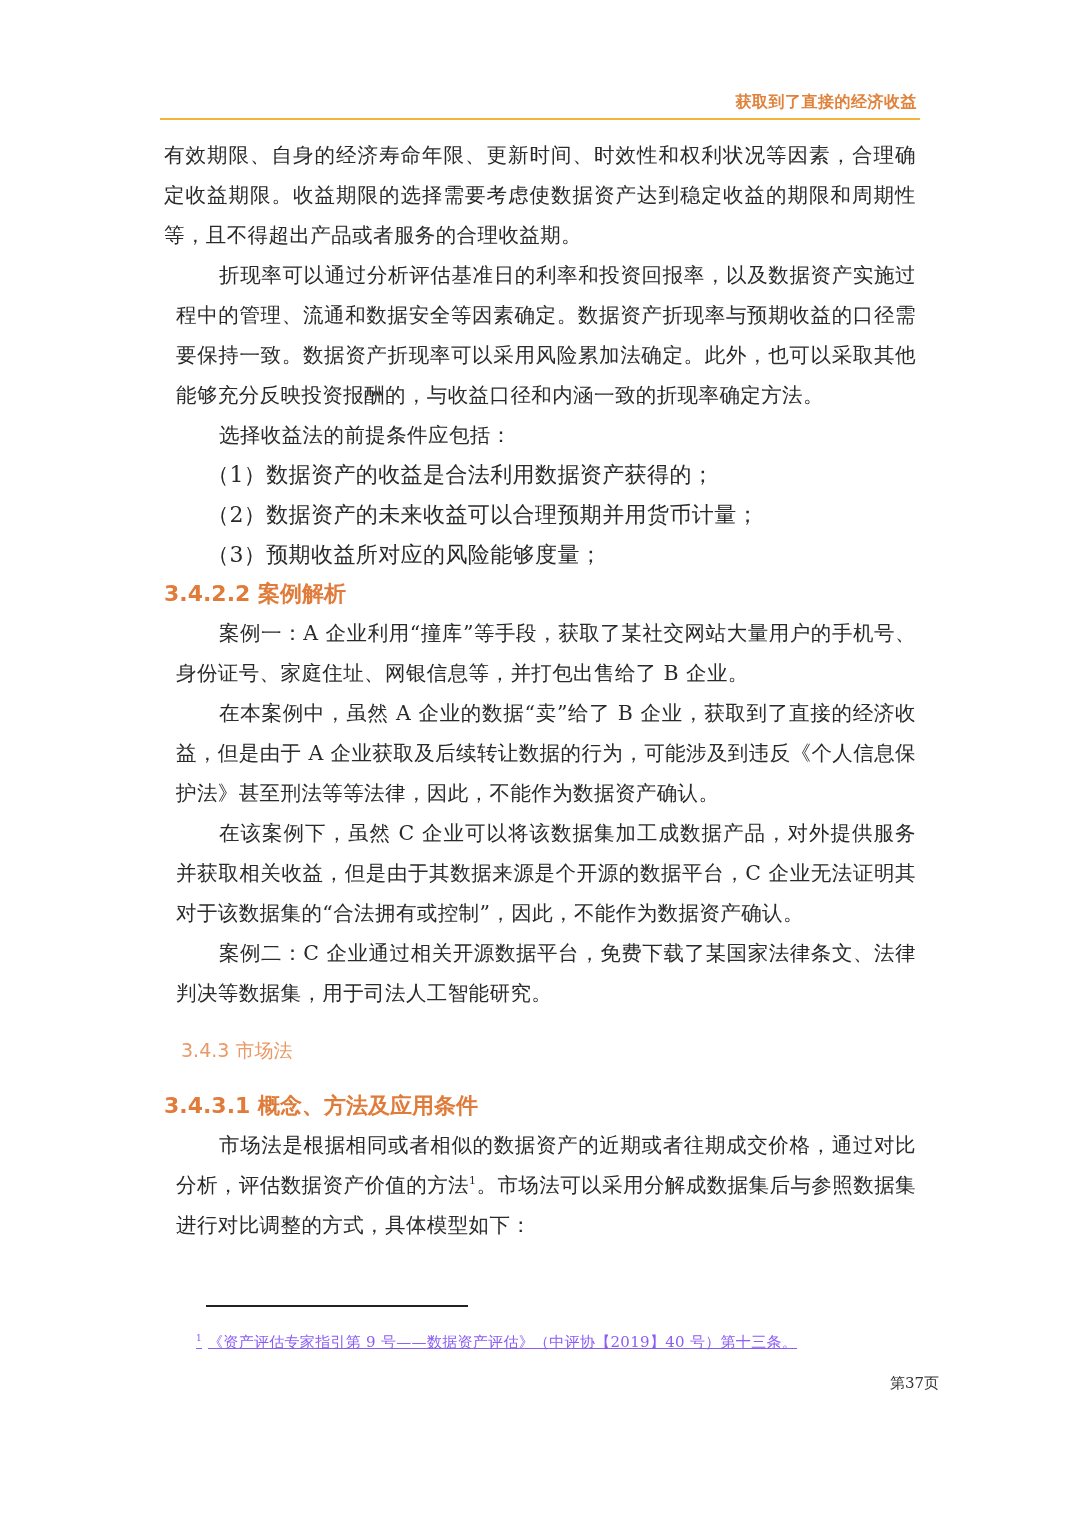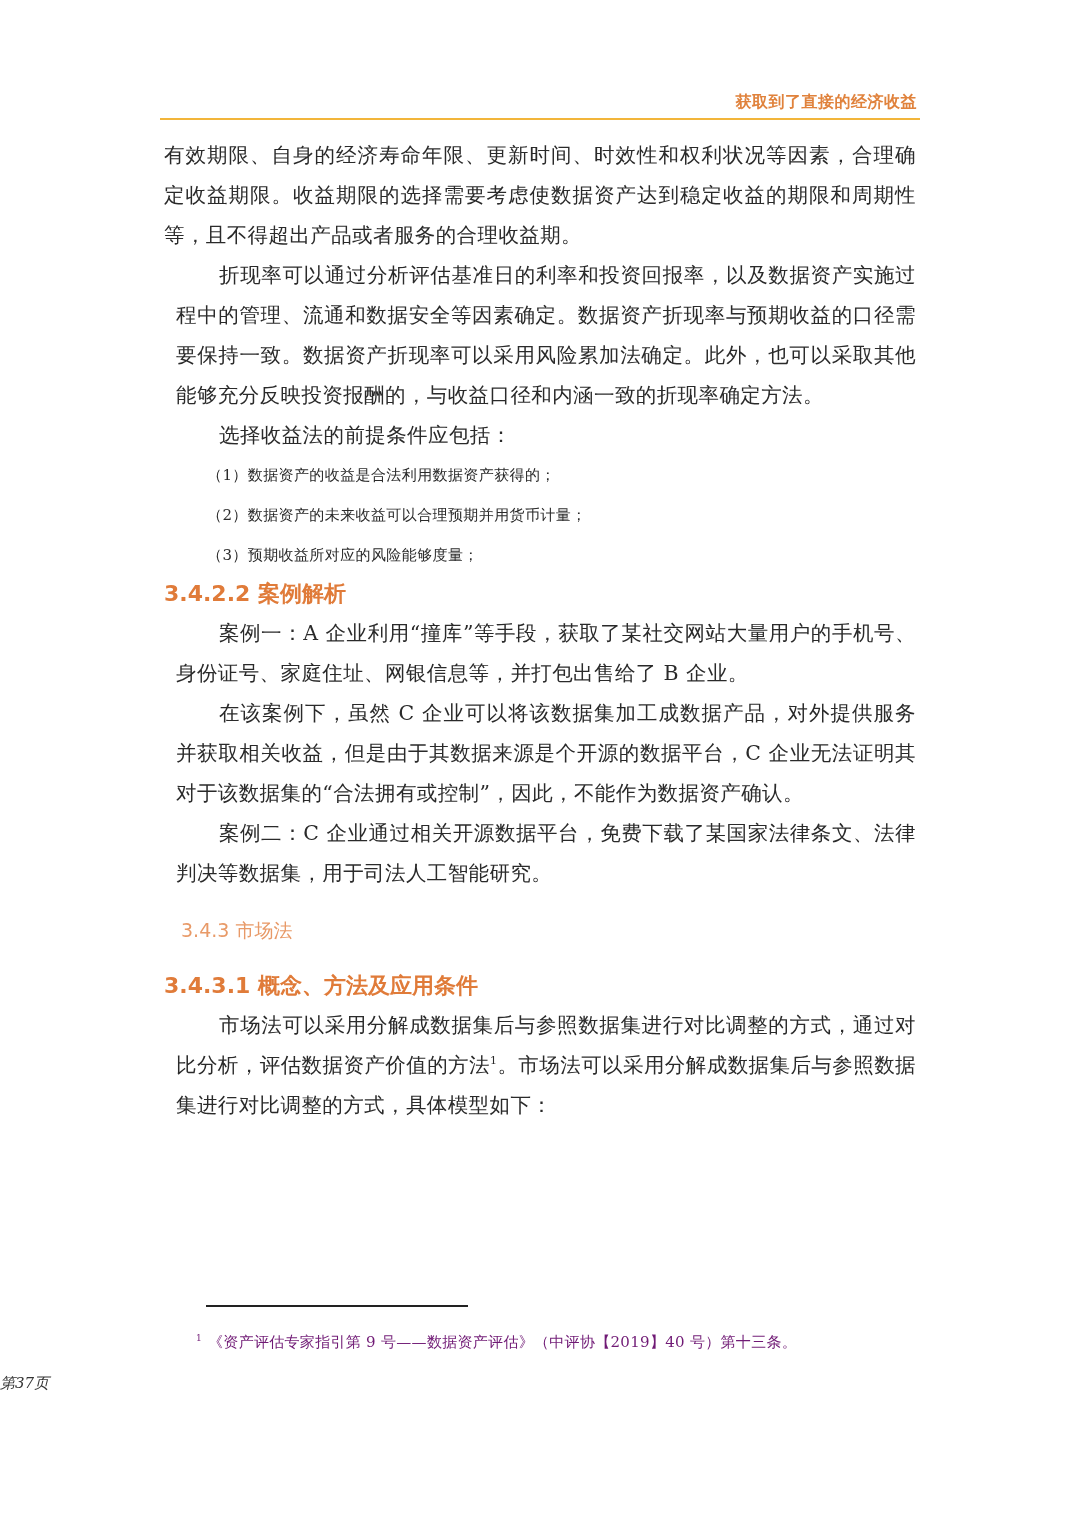--- a/index.html
+++ b/index.html
@@ -4,55 +4,56 @@
 <style>
   html, body { margin: 0; padding: 0; background: #ffffff; }
   body { width: 1080px; height: 1527px; position: relative; overflow: hidden;
          font-family: "DejaVu Serif", "Liberation Serif", serif; color: #2a2a2a; }
   .header-title { position: absolute; right: 163px; top: 92px; font-size: 16px; font-weight: bold;
                   color: #e0823c; font-family: "DejaVu Sans", "Liberation Sans", sans-serif; letter-spacing: 0.5px; }
   .header-rule { position: absolute; left: 160px; top: 118px; width: 760px; height: 2px; background: #f2b53a; }
   .content { position: absolute; left: 164px; top: 135px; width: 752px; }
   .p { font-size: 20.5px; line-height: 40px; margin: 0; text-align: justify; text-align-last: left; letter-spacing: 0.4px; }
   .indent { text-indent: 43px; margin-left: 12px; }
-  .list-item { padding-left: 43px; font-size: 15px; line-height: 40px; margin: 0; letter-spacing: 0.4px; }
+  .list-item { padding-left: 43px; font-size: 22px; line-height: 40px; margin: 0; letter-spacing: 0.4px; }
   .h4 { font-size: 22px; line-height: 38px; color: #e07b39; font-weight: bold; margin: 0;
         font-family: "DejaVu Sans", "Liberation Sans", sans-serif; }
   .h3 { font-size: 19px; line-height: 40px; color: #e89a68; font-weight: normal; margin: 17px;
         font-family: "DejaVu Sans", "Liberation Sans", sans-serif; }
   sup { font-size: 11px; vertical-align: super; line-height: 0; }
   .fn-rule { position: absolute; left: 206px; top: 1305px; width: 262px; height: 2px; background: #222; }
-  .footnote { position: absolute; left: 196px; top: 1333px; font-size: 15px; color: #701a75; letter-spacing: 0.3px; }
+  .footnote { position: absolute; left: 196px; top: 1333px; font-size: 15px; color: #8b5cf6; letter-spacing: 0.3px; text-decoration: underline; }
   .footnote .mark { font-size: 9px; vertical-align: super; margin-right: 6px; }
-  .page-number { position: absolute; left: 0; width: 939px; text-align: left; top: 1374px; font-size: 15px; color: #333; font-style: italic; }
+  .page-number { position: absolute; left: 0; width: 939px; text-align: right; top: 1374px; font-size: 15px; color: #333; }
 </style>
 </head>
 <body>
 
 <div>
   <div class="header-title">获取到了直接的经济收益</div>
   <div class="header-rule"></div>
 </div>
 
 <div class="content">
   <p class="p">有效期限、自身的经济寿命年限、更新时间、时效性和权利状况等因素，合理确定收益期限。收益期限的选择需要考虑使数据资产达到稳定收益的期限和周期性等，且不得超出产品或者服务的合理收益期。</p>
   <p class="p indent">折现率可以通过分析评估基准日的利率和投资回报率，以及数据资产实施过程中的管理、流通和数据安全等因素确定。数据资产折现率与预期收益的口径需要保持一致。数据资产折现率可以采用风险累加法确定。此外，也可以采取其他能够充分反映投资报酬的，与收益口径和内涵一致的折现率确定方法。</p>
   <p class="p indent">选择收益法的前提条件应包括：</p>
   <div>
     <p class="list-item">（1）数据资产的收益是合法利用数据资产获得的；</p>
     <p class="list-item">（2）数据资产的未来收益可以合理预期并用货币计量；</p>
     <p class="list-item">（3）预期收益所对应的风险能够度量；</p>
   </div>
   <h4 class="h4">3.4.2.2 案例解析</h4>
   <p class="p indent">案例一：A 企业利用“撞库”等手段，获取了某社交网站大量用户的手机号、身份证号、家庭住址、网银信息等，并打包出售给了 B 企业。</p>
+  <p class="p indent">在本案例中，虽然 A 企业的数据“卖”给了 B 企业，获取到了直接的经济收益，但是由于 A 企业获取及后续转让数据的行为，可能涉及到违反《个人信息保护法》甚至刑法等等法律，因此，不能作为数据资产确认。</p>
   <p class="p indent">在该案例下，虽然 C 企业可以将该数据集加工成数据产品，对外提供服务并获取相关收益，但是由于其数据来源是个开源的数据平台，C 企业无法证明其对于该数据集的“合法拥有或控制”，因此，不能作为数据资产确认。</p>
   <p class="p indent">案例二：C 企业通过相关开源数据平台，免费下载了某国家法律条文、法律判决等数据集，用于司法人工智能研究。</p>
   <h3 class="h3">3.4.3 市场法</h3>
   <h4 class="h4">3.4.3.1 概念、方法及应用条件</h4>
-  <p class="p indent"><span>市场法可以采用分解成数据集后与参照数据集进行对比调整的方式，通过对比分析，评估数据资产价值的方法</span><sup>1</sup><span>。市场法可以采用分解成数据集后与参照数据集进行对比调整的方式，具体模型如下：</span></p>
+  <p class="p indent"><span>市场法是根据相同或者相似的数据资产的近期或者往期成交价格，通过对比分析，评估数据资产价值的方法</span><sup>1</sup><span>。市场法可以采用分解成数据集后与参照数据集进行对比调整的方式，具体模型如下：</span></p>
 </div>
 
 <div class="fn-rule"></div>
 <div class="footnote">
   <span class="mark">1</span><span>《资产评估专家指引第 9 号——数据资产评估》（中评协【2019】40 号）第十三条。</span>
 </div>
 
 <div class="page-number">第37页</div>
 
 </body></html>

